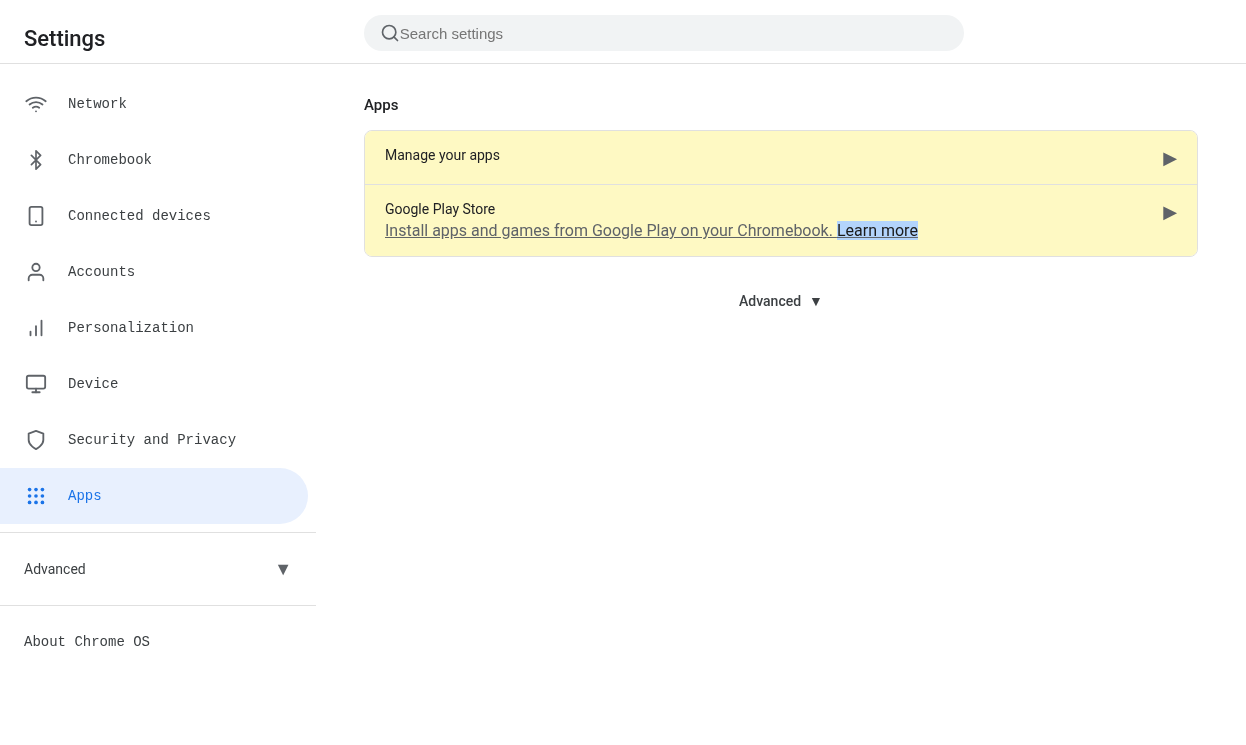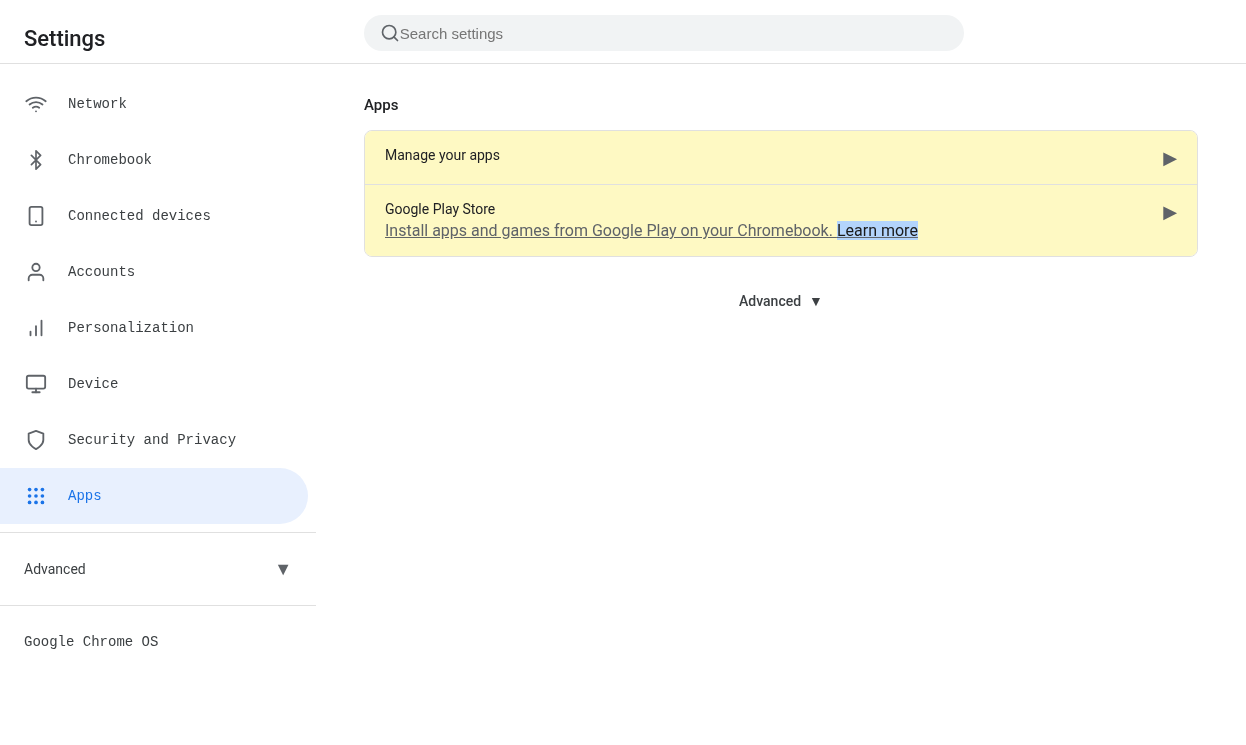--- a/index.html
+++ b/index.html
@@ -343,21 +343,21 @@
     <div class="sidebar-divider"></div>
 
     <div class="sidebar-expandable">
       <span class="sidebar-label">Advanced</span>
       <span class="expand-arrow">▼</span>
     </div>
 
     <div class="sidebar-divider"></div>
 
     <div class="sidebar-item">
-      <span class="sidebar-label">Google Chrome OS</span>
+      <span class="sidebar-label">About Chrome OS</span>
     </div>
 
   </nav>
 
   <main class="content">
 
     <div class="content-section-title">Apps</div>
 
     <div class="settings-card">
 

